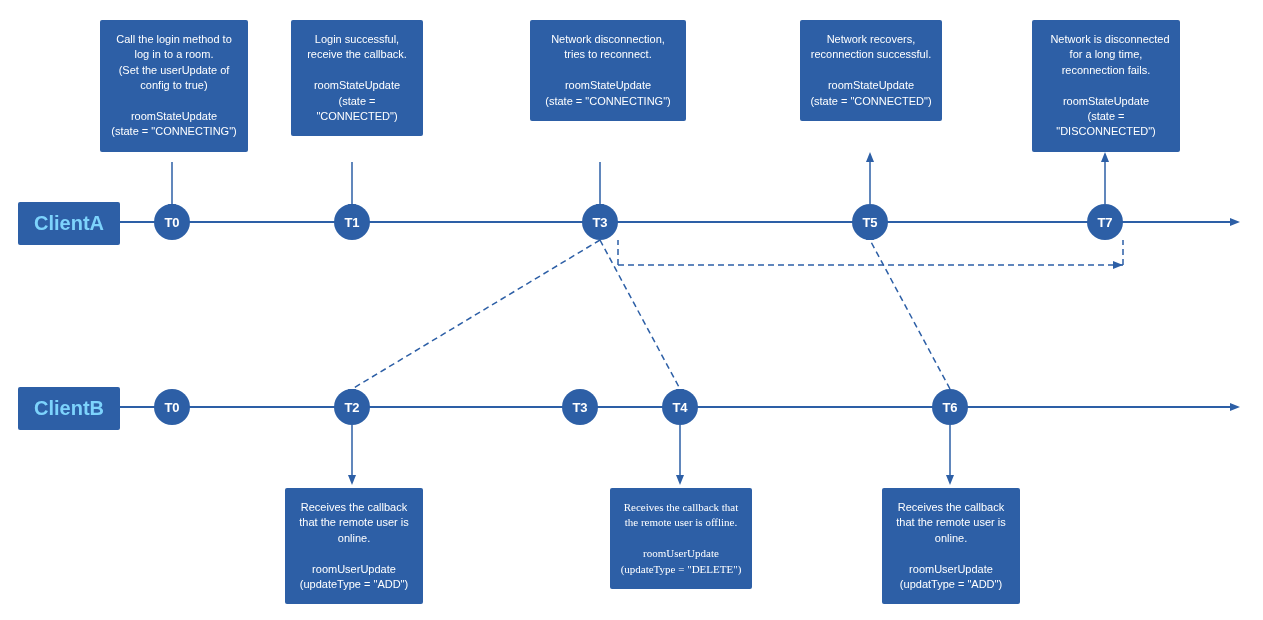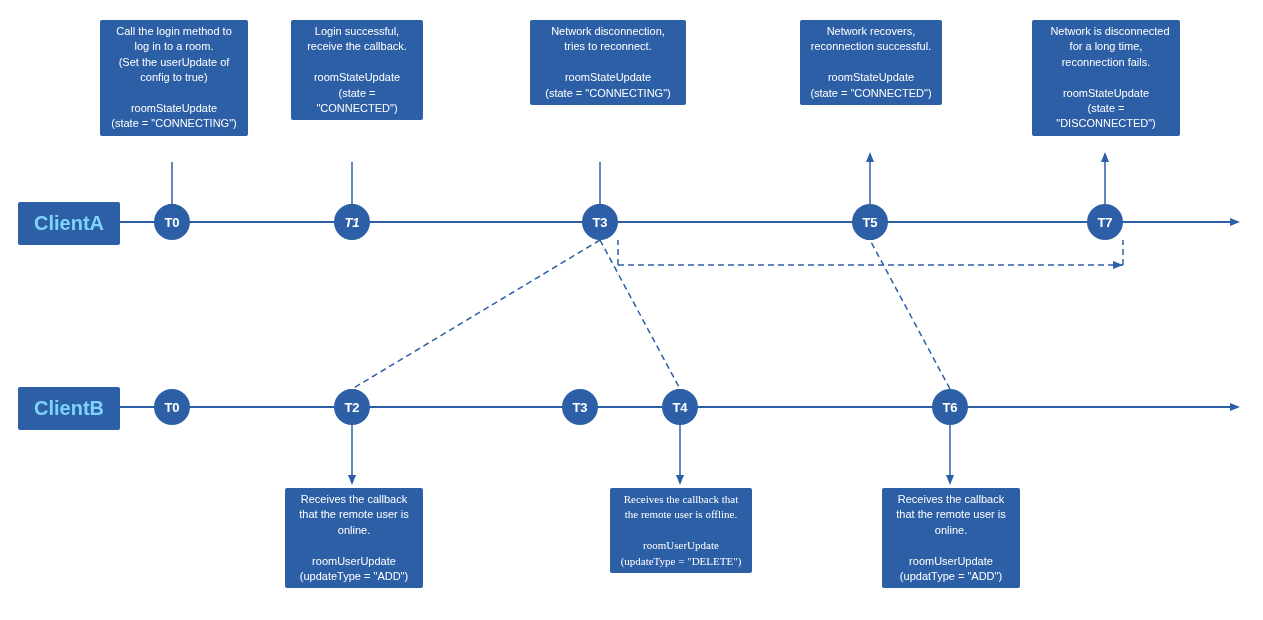--- a/index.html
+++ b/index.html
@@ -16,21 +16,21 @@
       width: 1263px;
       height: 620px;
     }
     
     .info-box {
       position: absolute;
       background: #2d5fa6;
       color: #fff;
       font-size: 11px;
       text-align: center;
-      padding: 4px 10px;
+      padding: 12px 10px;
       border-radius: 2px;
       line-height: 1.4;
     }
     
     .timeline-circle {
       position: absolute;
       width: 36px;
       height: 36px;
       border-radius: 50%;
       background: #2d5fa6;
@@ -182,21 +182,21 @@
   </div>
 
   <div class="info-box" style="left:882px; top:488px; width:138px;">
     <span style="white-space:pre-line;">Receives the callback that the remote user is online.
 
 roomUserUpdate
 (updatType = "ADD")</span>
   </div>
 
   <div class="timeline-circle" style="left:154px; top:204px;">T0</div>
-  <div class="timeline-circle" style="left:334px; top:204px;font-style:italic;">T1</div>
+  <div class="timeline-circle" style="left:334px; top:204px;">T1</div>
   <div class="timeline-circle" style="left:582px; top:204px;">T3</div>
   <div class="timeline-circle" style="left:852px; top:204px;">T5</div>
   <div class="timeline-circle" style="left:1087px; top:204px;">T7</div>
 
   <div class="timeline-circle" style="left:154px; top:389px;">T0</div>
   <div class="timeline-circle" style="left:334px; top:389px;">T2</div>
   <div class="timeline-circle" style="left:562px; top:389px;">T3</div>
   <div class="timeline-circle" style="left:662px; top:389px;">T4</div>
   <div class="timeline-circle" style="left:932px; top:389px;">T6</div>
 

